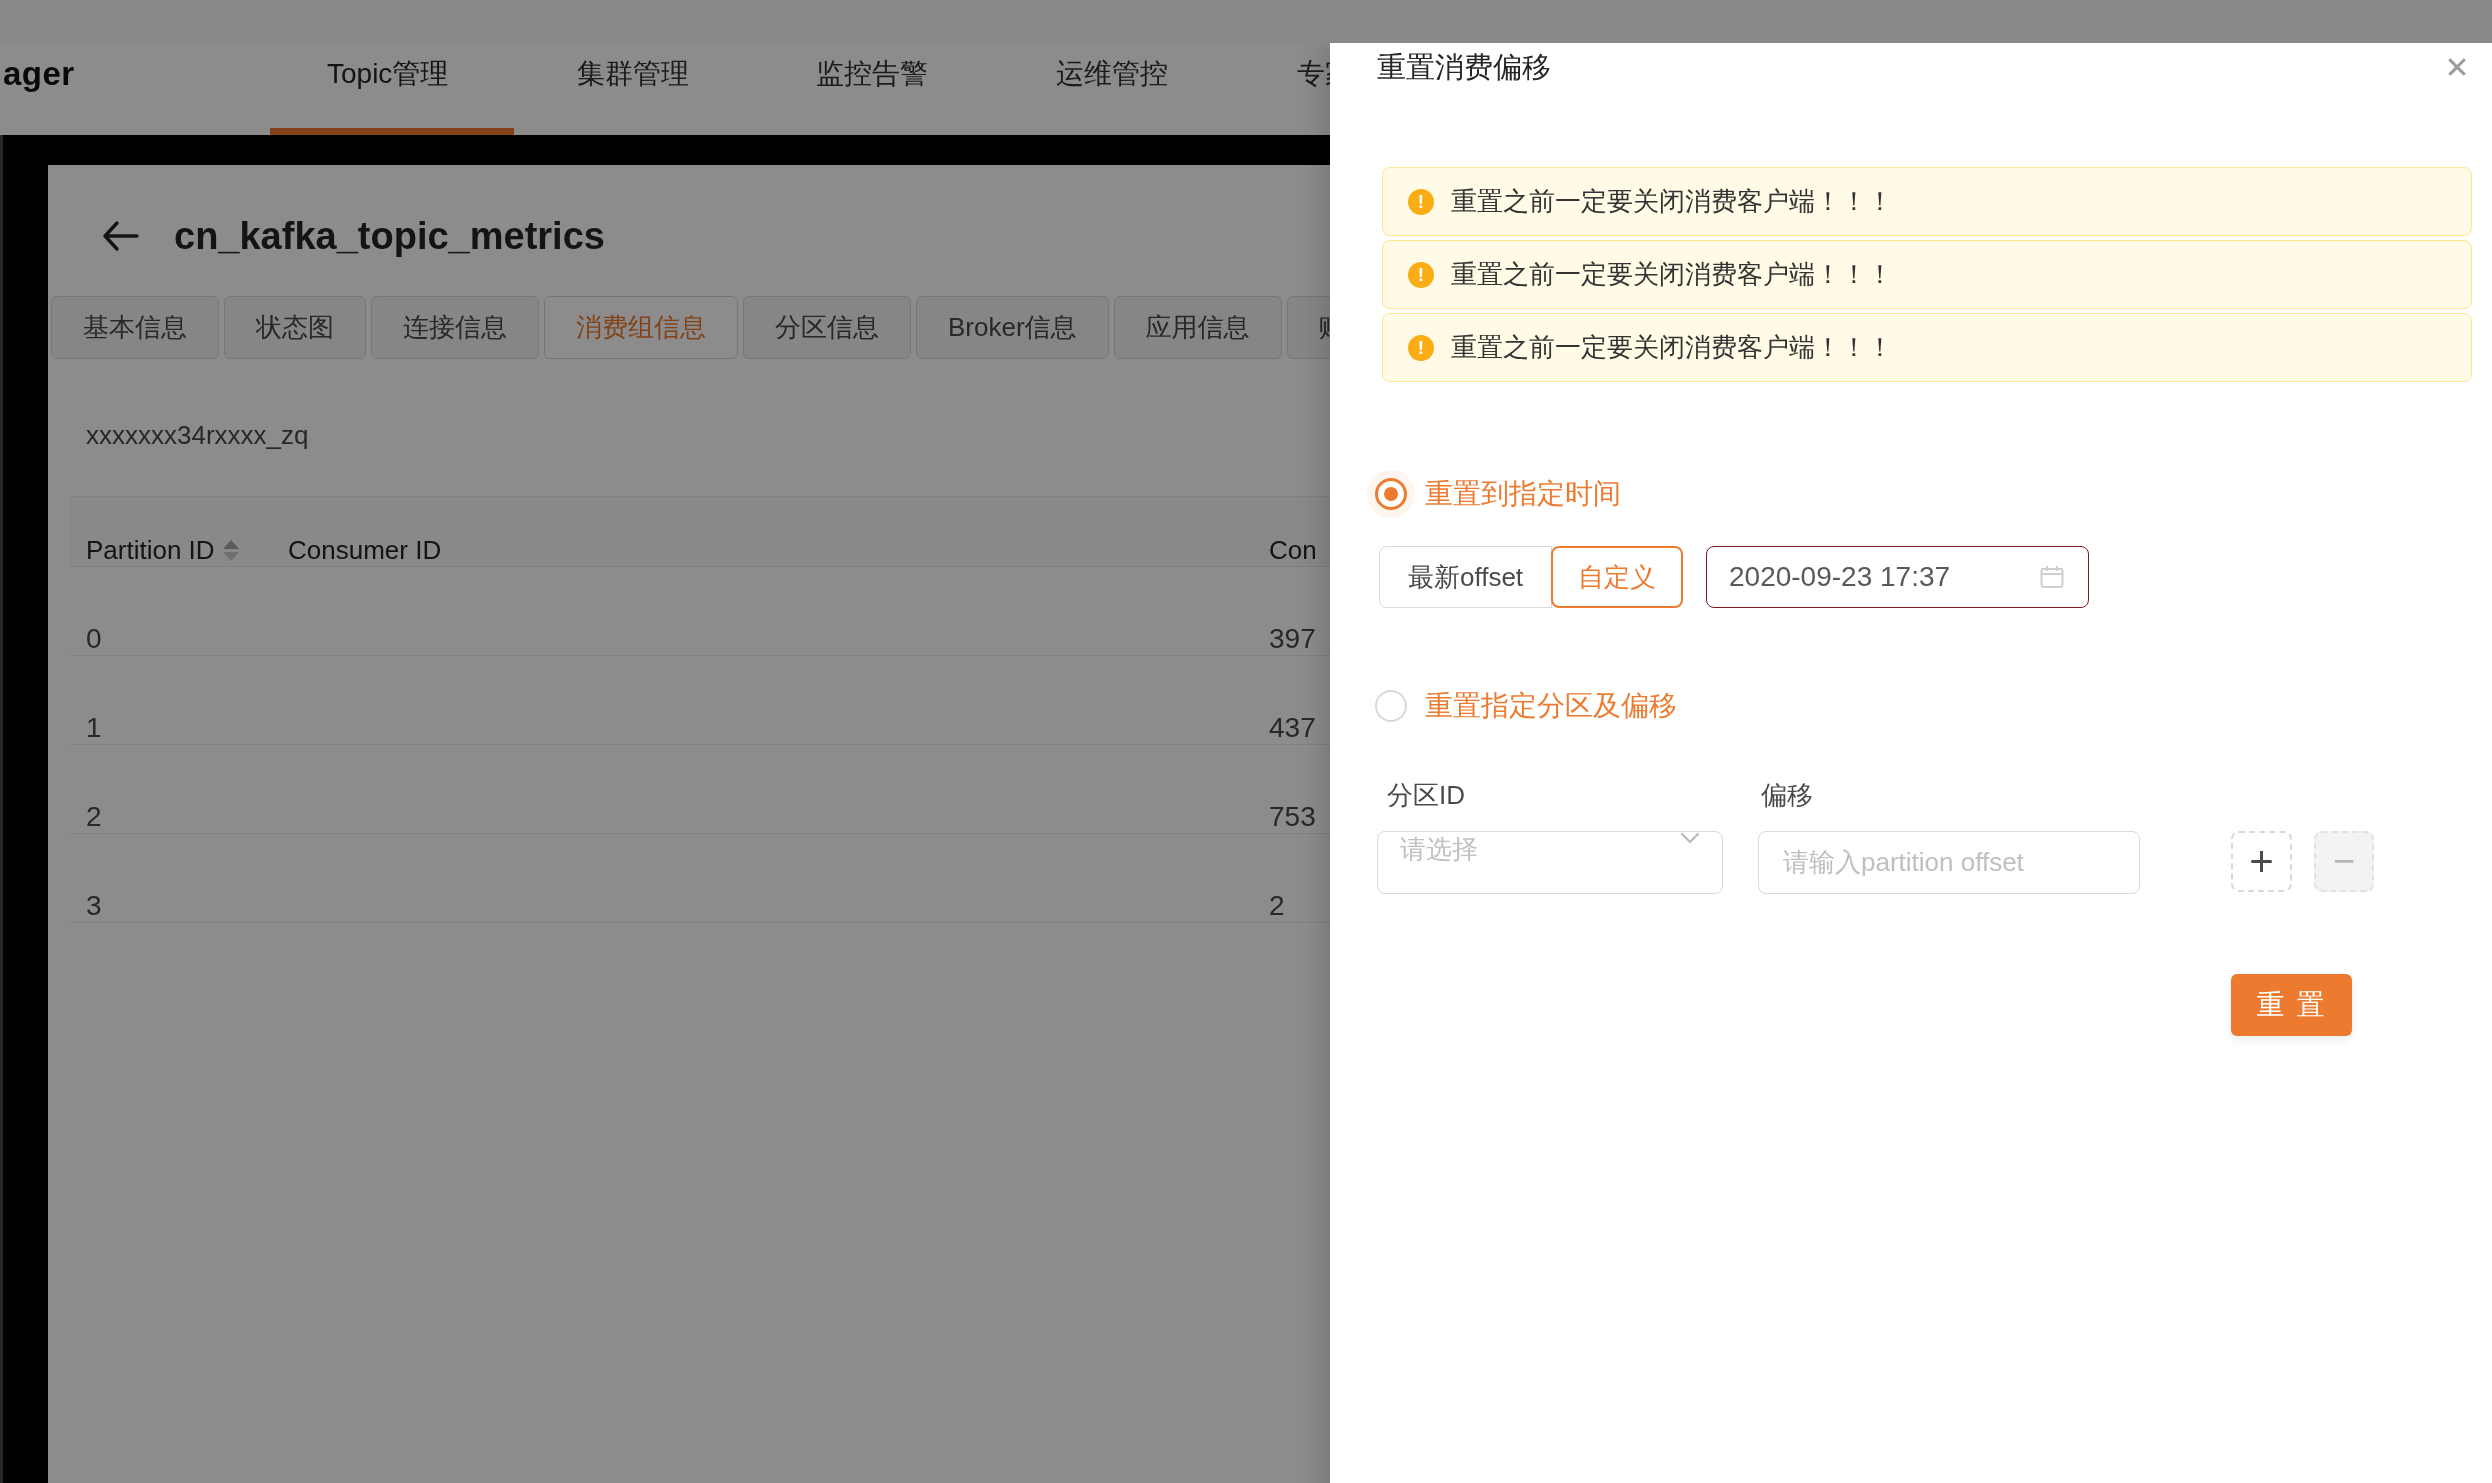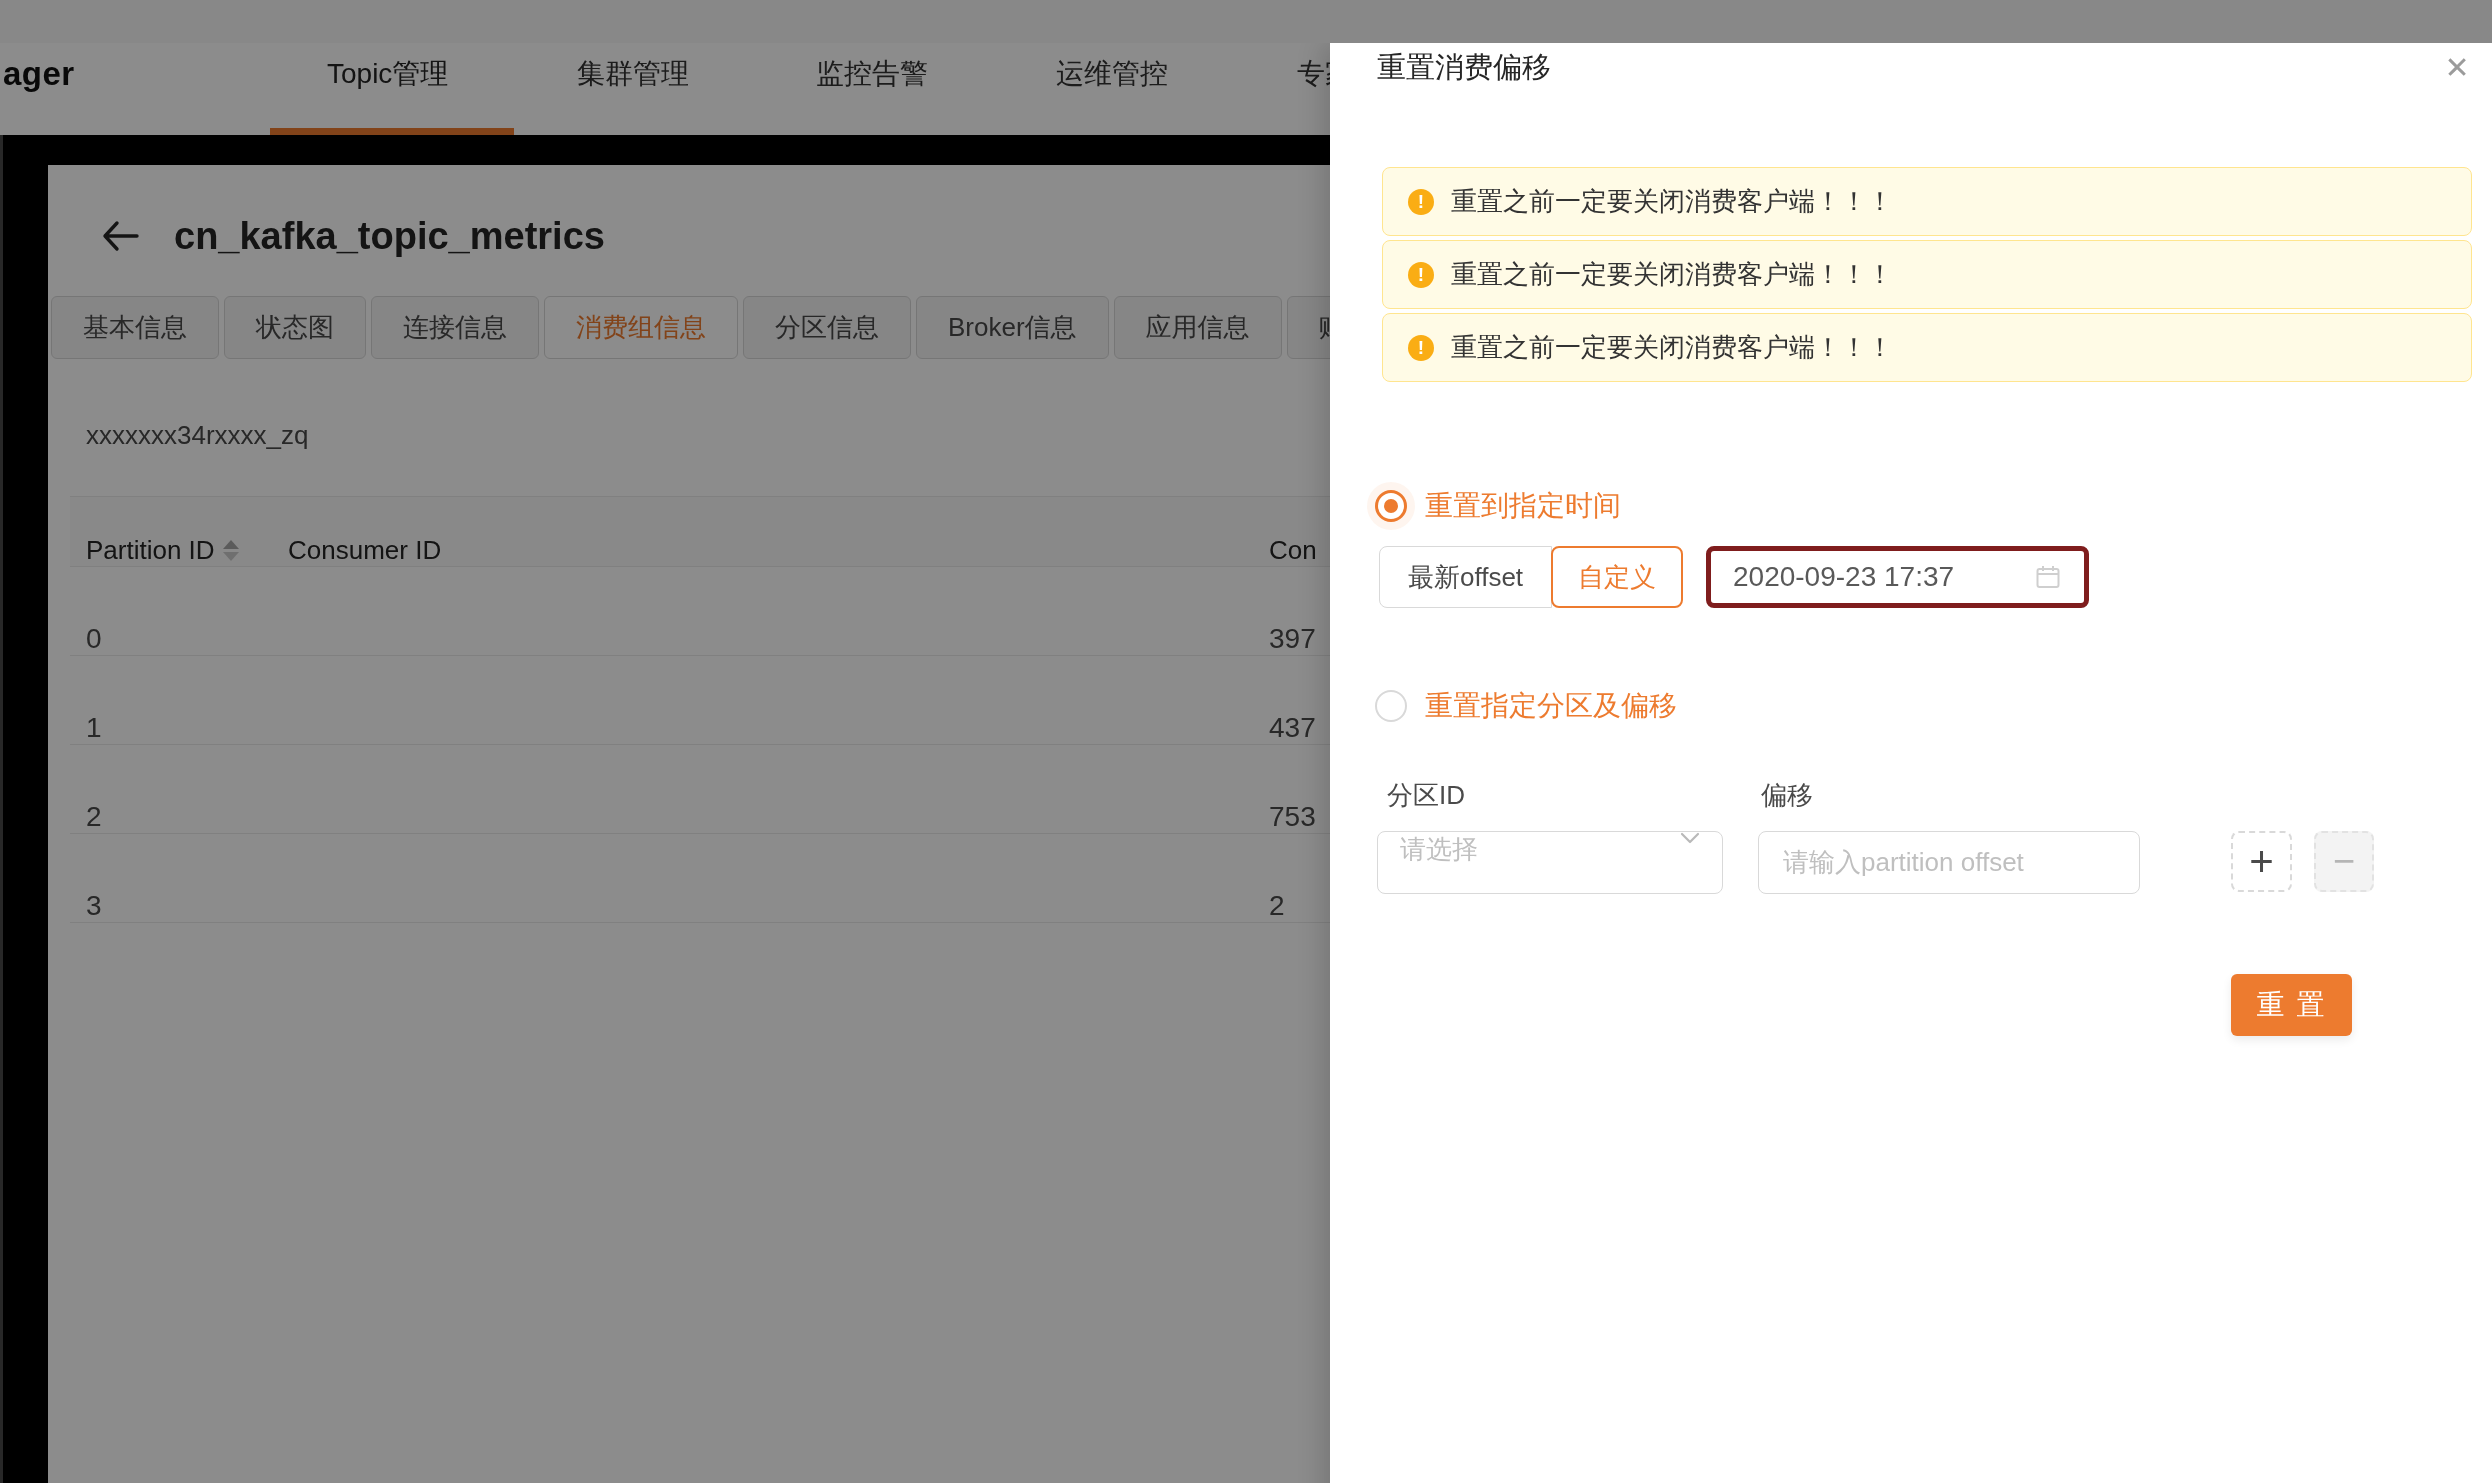--- a/index.html
+++ b/index.html
@@ -76,21 +76,21 @@
   .radio-dot { width:14px; height:14px; border-radius:50%; background:#ED7B2F; }
   .radio-label { margin-left:18px; font-size:28px; color:#ED7B2F; white-space:nowrap; }
 
   .seg-group { position:absolute; left:49px; top:503px; display:flex; }
   .seg { height:62px; display:flex; align-items:center; justify-content:center;
          background:#fff; font-size:26px; cursor:pointer; }
   .seg-first { width:173px; border:1px solid #d9d9d9; border-radius:8px 0 0 8px; color:#4a4a4a; }
   .seg-active { width:132px; border:2px solid #ED7B2F; border-radius:8px; margin-left:-1px;
                 color:#ED7B2F; }
   .date-input { position:absolute; left:376px; top:503px; width:383px; height:62px;
-                border:5px solid #7f1d1d; border-radius:8px; display:flex; align-items:center;
+                border:1px solid #7f1d1d; border-radius:8px; display:flex; align-items:center;
                 padding:0 22px; cursor:pointer; }
   .date-text { flex:1; font-size:28px; color:#595959; }
 
   .field-label { position:absolute; top:735px; font-size:26px; color:#4a4a4a; }
 
   .select-box { position:absolute; left:47px; top:788px; width:346px; height:63px;
                 border:1px solid #d9d9d9; border-radius:8px; display:flex; align-items:flex-start;
                 padding:0 22px; cursor:pointer; background:#fff; }
   .select-placeholder { flex:1; font-size:26px; color:#bfbfbf; }
   .text-input { position:absolute; left:428px; top:788px; width:382px; height:63px;
@@ -198,21 +198,21 @@
     </div>
     <div class="alert" style="top:197px">
       <span class="alert-icon">!</span>
       <span class="alert-text">重置之前一定要关闭消费客户端！！！</span>
     </div>
     <div class="alert" style="top:270px">
       <span class="alert-icon">!</span>
       <span class="alert-text">重置之前一定要关闭消费客户端！！！</span>
     </div>
 
-    <div class="radio-row" style="top:444px">
+    <div class="radio-row" style="top:432px">
       <span class="radio-outer checked">
           <span class="radio-dot"></span>
         </span>
       <span class="radio-label">重置到指定时间</span>
     </div>
 
     <div class="seg-group">
       <div class="seg seg-first">最新offset</div>
       <div class="seg seg-active">自定义</div>
     </div>

